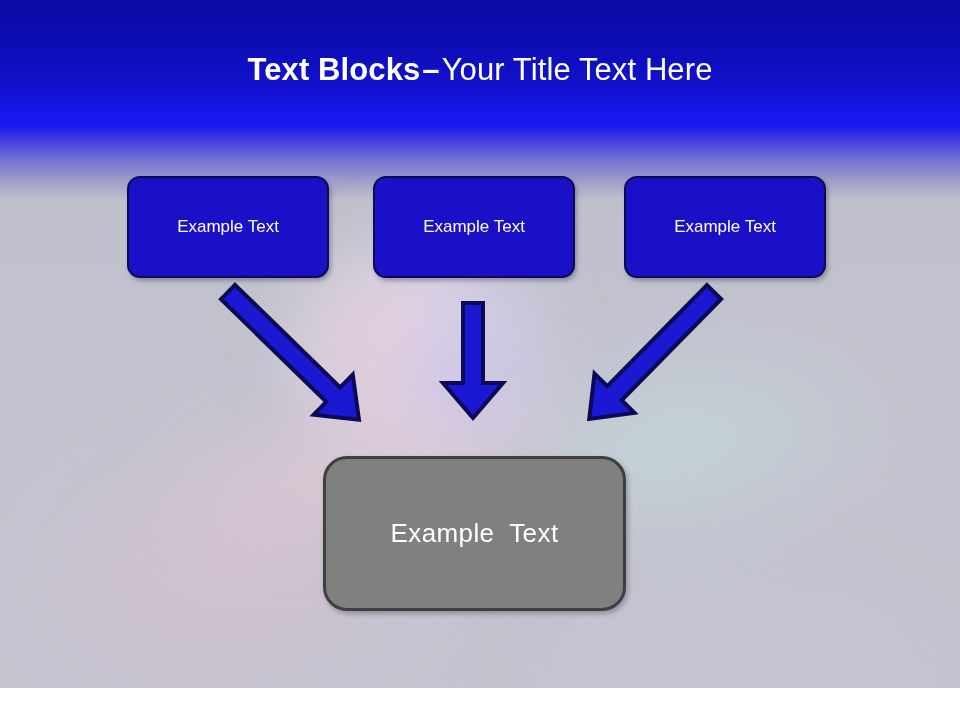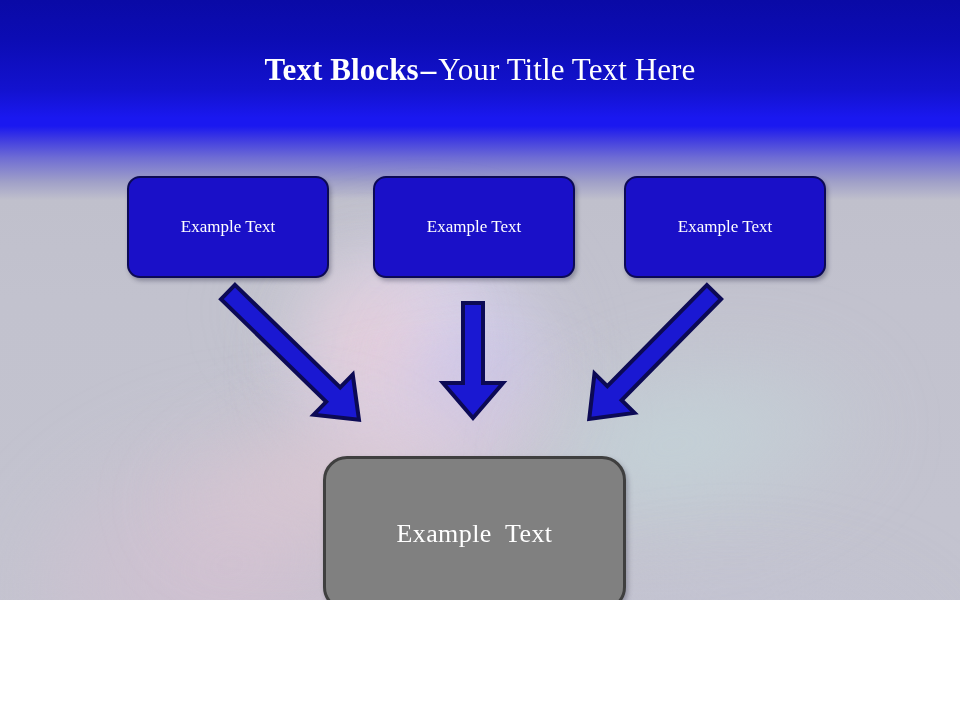--- a/index.html
+++ b/index.html
@@ -7,24 +7,23 @@
     padding: 0;
     background: #ffffff;
   }
   body {
     font-family: "Liberation Sans", "DejaVu Sans", sans-serif;
   }
 
   #slide {
     position: relative;
     width: 960px;
-    height: 600px;
+    height: 688px;
     overflow: hidden;
     background: #c2c2ce;
-    font-family: Liberation Serif, serif;
   }
 
   
   .bg-base {
     position: absolute;
     inset: 0;
     background:
       linear-gradient(180deg,
         #0a0aa6 0px,
         #0c0cb4 40px,

